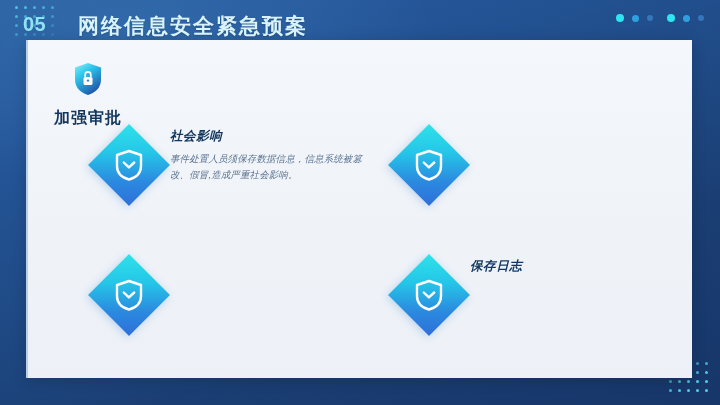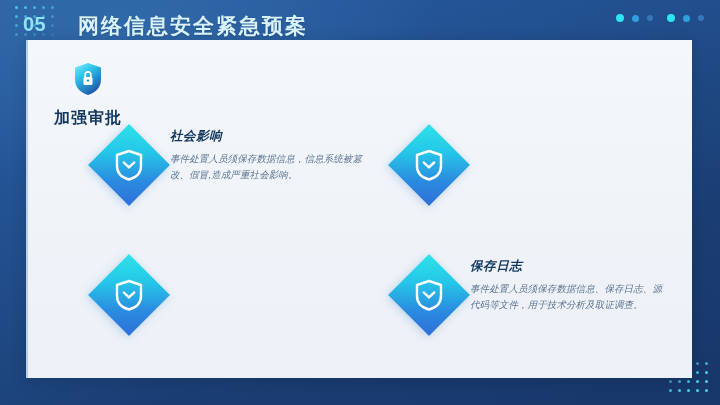--- a/index.html
+++ b/index.html
@@ -219,21 +219,20 @@
         <div class="diamond-wrap">
           <div class="diamond">
             <svg class="glyph" viewBox="0 0 30 32" xmlns="http://www.w3.org/2000/svg">
               <path d="M15 2 L27 6 L27 17 C27 24.5 21.5 28.8 15 30.5 C8.5 28.8 3 24.5 3 17 L3 6 Z" fill="none" stroke="#ffffff" stroke-width="2.4" stroke-linejoin="round"></path>
               <path d="M9.8 13.5 L14.9 18.4 L20.2 13.5" fill="none" stroke="#ffffff" stroke-width="2.4" stroke-linecap="round" stroke-linejoin="round"></path>
             </svg>
           </div>
         </div>
         <div class="item-text">
           <div class="item-title">保存日志</div>
-          <div class="item-desc">事件处置人员须保存数据信息、保存日志、源代码等文件，用于技术分析及取证调查。</div>
         </div>
       </div>
 
     </div>
   </div>
 
   <div class="dotgrid" id="dots-bottomright">
       <i style="opacity: 0.25;"></i>
       <i style="opacity: 0.37;"></i>
       <i style="opacity: 0.49;"></i>

